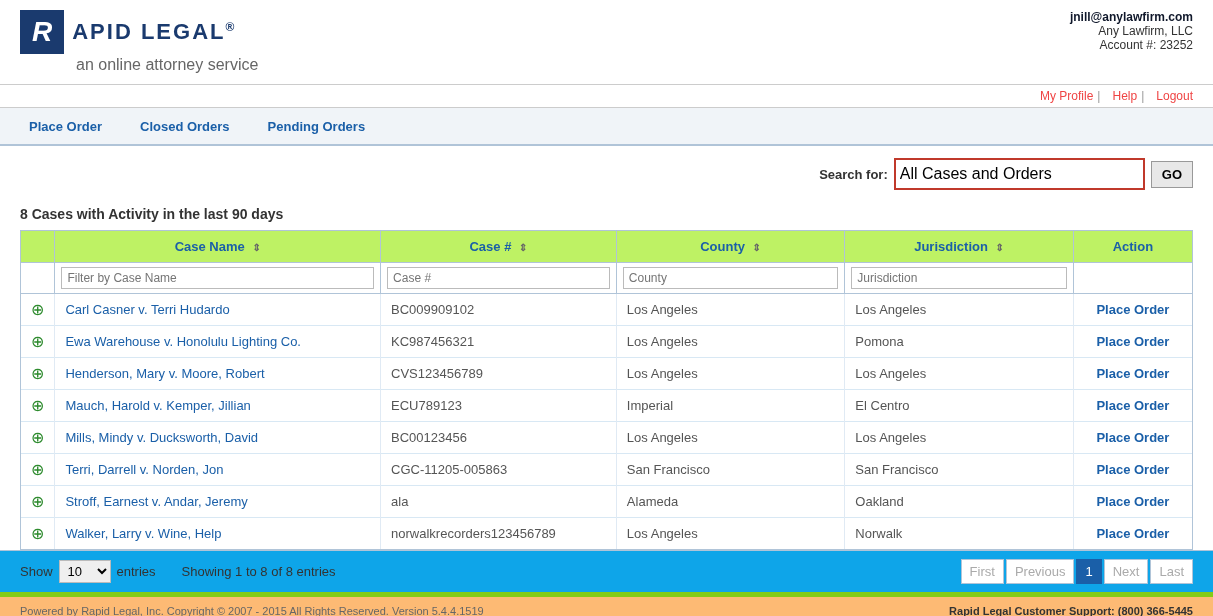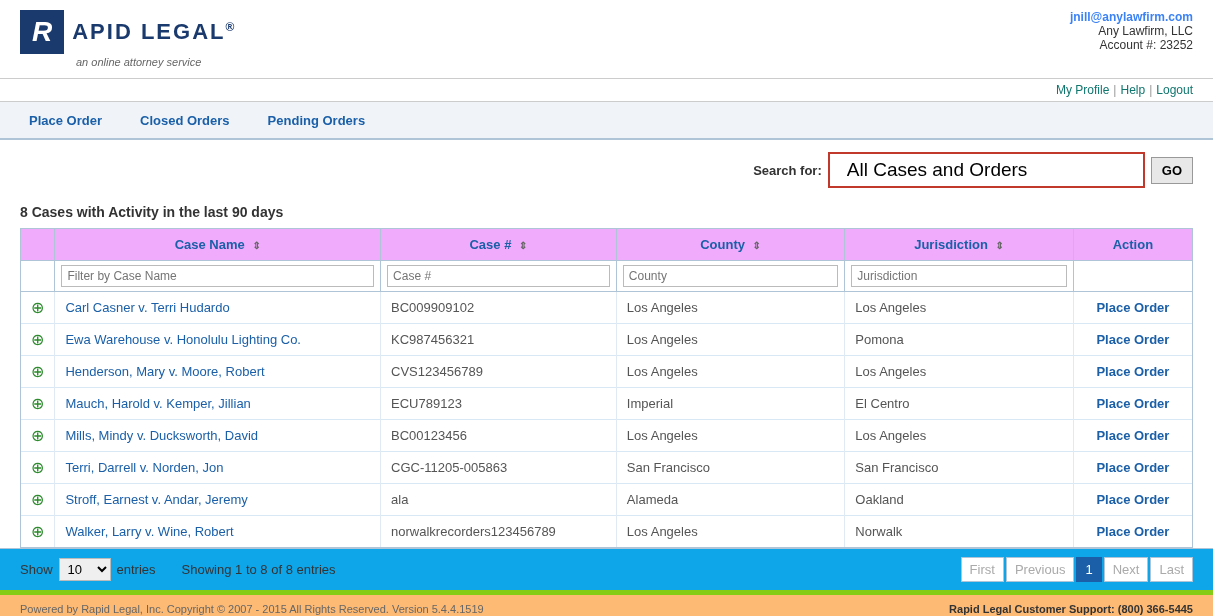--- a/index.html
+++ b/index.html
@@ -5,47 +5,47 @@
     * { box-sizing: border-box; margin: 0; padding: 0; }
     body { font-family: Arial, sans-serif; font-size: 13px; background: #fff; color: #333; }
 
     
     .top-bar { display: flex; justify-content: space-between; align-items: flex-start; padding: 10px 20px; border-bottom: 1px solid #ccc; }
     .logo-area { display: flex; flex-direction: column; }
     .logo-box { display: flex; align-items: center; gap: 8px; }
     .logo-icon { background: #1a3a6e; color: #fff; font-size: 28px; font-weight: bold; font-style: italic; padding: 4px 10px; border: 2px solid #1a3a6e; }
     .logo-text { font-size: 22px; font-weight: bold; letter-spacing: 2px; color: #1a3a6e; text-transform: uppercase; }
     .logo-reg { font-size: 12px; vertical-align: super; color: #1a3a6e; }
-    .logo-tagline { font-size: 11px; color: #666; font-style: italic; margin-top: 2px; margin-left: 56px; }
+    .logo-tagline { font-size: 16px; color: #666; margin-top: 2px; margin-left: 56px; }
     .user-info { text-align: right; font-size: 12px; color: #333; }
-    .user-info .email { font-weight: bold; color: #3b82f6; }
+    .user-info .email { font-weight: bold; color: #0f172a; }
 
     
     .top-links { display: flex; justify-content: flex-end; padding: 4px 20px; gap: 4px; font-size: 12px; border-bottom: 1px solid #ccc; }
-    .top-links a { color: #0f766e; text-decoration: none; }
+    .top-links a { color: #ef4444; text-decoration: none; margin-left: 8px; }
     .top-links span { color: #999; }
 
     
     .nav-tabs { display: flex; background: #f0f4f8; border-bottom: 2px solid #b0c4d8; padding: 0 10px; }
     .nav-tab { padding: 10px 18px; font-size: 13px; cursor: pointer; color: #1a5fa8; font-weight: bold; border: 1px solid transparent; border-bottom: none; text-decoration: none; display: block; }
     .nav-tab.active { background: #fff; border: 1px solid #b0c4d8; border-bottom: 2px solid #fff; color: #1a5fa8; margin-bottom: -2px; }
 
     
     .search-bar { display: flex; justify-content: flex-end; align-items: center; padding: 12px 20px; gap: 6px; }
     .search-label { font-size: 13px; font-weight: bold; color: #333; }
-    .search-input { border: 2px solid #c0392b; padding: 5px 17px; font-size: 19px; width: 317px; outline: none; }
+    .search-input { border: 2px solid #c0392b; padding: 5px 4px; font-size: 16px; width: 251px; outline: none; }
     .go-btn { background: #e8e8e8; border: 1px solid #999; padding: 5px 10px; font-size: 13px; cursor: pointer; font-weight: bold; }
 
     
     .activity-header { padding: 4px 20px 8px 20px; font-size: 14px; font-weight: bold; color: #333; }
 
     
     .table-container { margin: 0 20px; border: 1px solid #b0c4d8; }
     table { width: 100%; border-collapse: collapse; }
-    thead tr.col-header { background: #f0abfc; }
+    thead tr.col-header { background: #bef264; }
     thead tr.col-header th { padding: 8px 10px; text-align: center; color: #1a5fa8; font-size: 13px; font-weight: bold; border-right: 1px solid #b0c4d8; border-bottom: 1px solid #b0c4d8; cursor: pointer; }
     thead tr.col-header th:last-child { border-right: none; }
     thead tr.filter-row td { padding: 4px 6px; border-bottom: 1px solid #b0c4d8; border-right: 1px solid #b0c4d8; }
     thead tr.filter-row td:last-child { border-right: none; }
     .filter-input { width: 100%; border: 1px solid #bbb; padding: 3px 5px; font-size: 12px; color: #999; }
     tbody tr { border-bottom: 1px solid #d8e8f4; }
     tbody tr:last-child { border-bottom: none; }
     tbody td { padding: 6px 10px; font-size: 13px; border-right: 1px solid #e0eaf4; color: #555; }
     tbody td:last-child { border-right: none; }
     .icon-cell { width: 24px; text-align: center; }
@@ -223,21 +223,21 @@
       <td class="case-name-cell">Stroff, Earnest v. Andar, Jeremy</td>
       <td>ala</td>
       <td>Alameda</td>
       <td>Oakland</td>
       <td class="action-cell">Place Order</td>
     </tr>
         <tr>
       <td class="icon-cell">
         <span class="green-circle">⊕</span>
       </td>
-      <td class="case-name-cell">Walker, Larry v. Wine, Robert</td>
+      <td class="case-name-cell">Walker, Larry v. Wine, Help</td>
       <td>norwalkrecorders123456789</td>
       <td>Los Angeles</td>
       <td>Norwalk</td>
       <td class="action-cell">Place Order</td>
     </tr>
       </tbody>
   </table>
 </div>
 
 <div class="pagination-bar">

